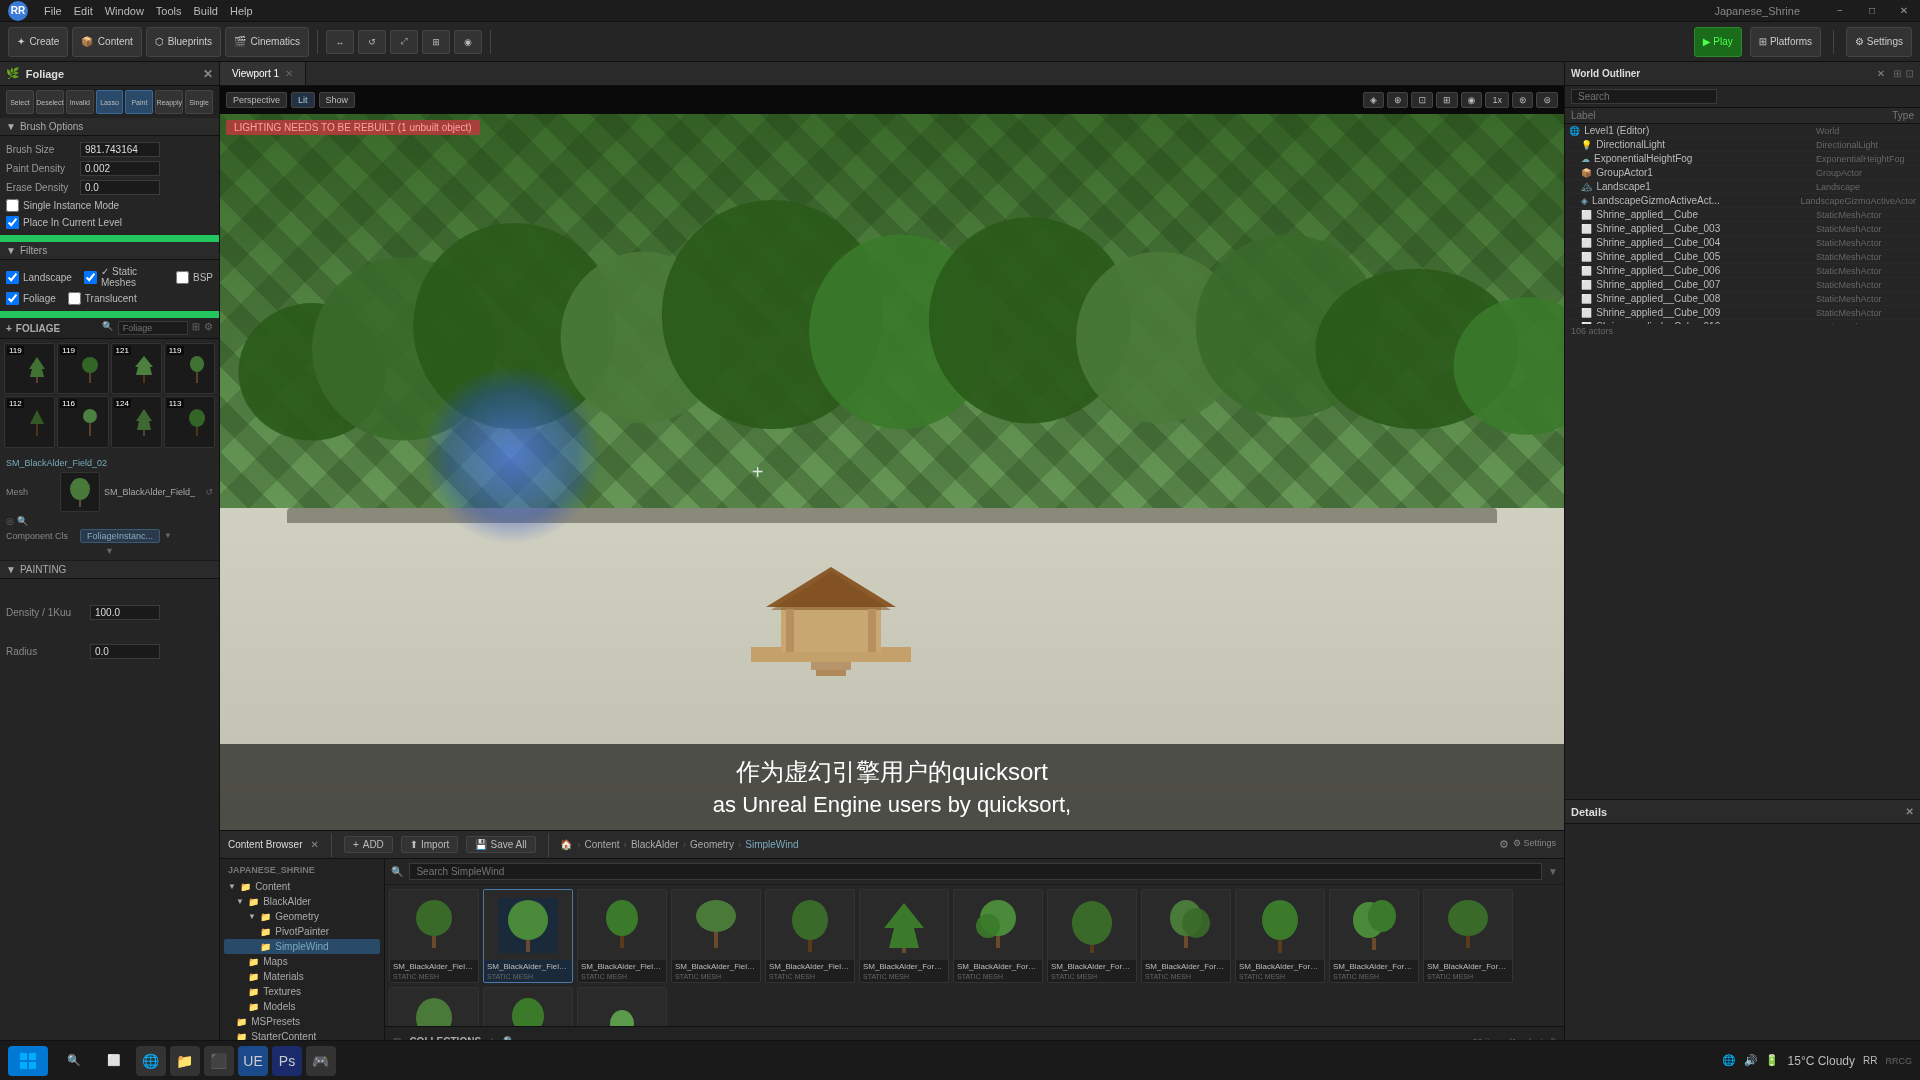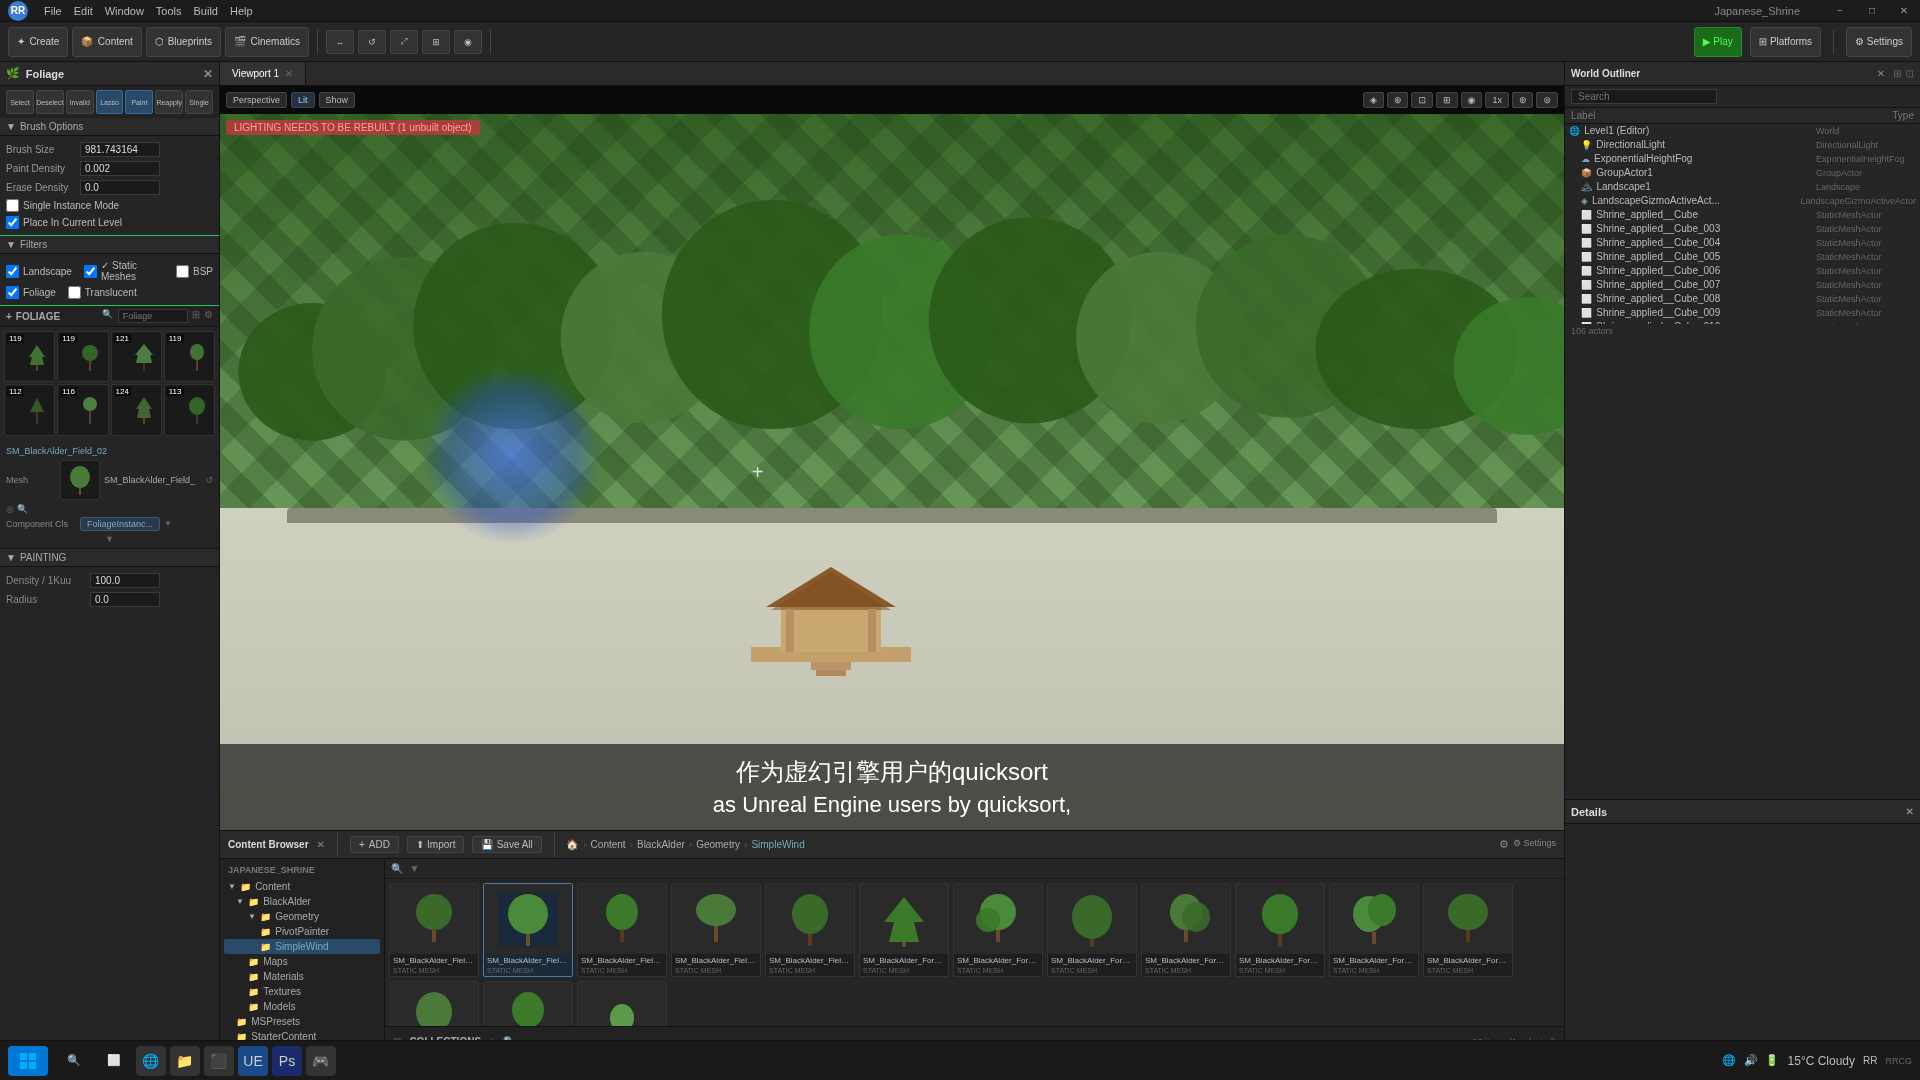--- a/index.html
+++ b/index.html
@@ -112,21 +112,21 @@
       gap: 6px;
     }
     .panel-header .close-x {
       margin-left: auto;
       cursor: pointer;
       color: #888;
       font-size: 12px;
     }
     .panel-section {
       padding: 4px 6px;
-      border-bottom: 1px solid #22c55e;
+      border-bottom: 7px solid #22c55e;
     }
     .panel-row {
       display: flex;
       align-items: center;
       gap: 4px;
       padding: 2px 0;
       font-size: 10px;
       color: #bbb;
     }
     .panel-label { color: #999; min-width: 70px; }
@@ -238,20 +238,21 @@
     
     .painting-section {
       padding: 4px 6px;
     }
     .painting-row {
       display: flex;
       align-items: center;
       gap: 4px;
       padding: 2px 0;
       font-size: 10px;
+      margin-top: 20px;
     }
     .paint-label { color: #888; min-width: 80px; }
     .paint-input {
       background: #1a1a1a;
       border: 1px solid #3a3a3a;
       color: #ddd;
       padding: 1px 4px;
       font-size: 10px;
       width: 70px;
     }
@@ -957,21 +958,21 @@
         <div class="subtitle-overlay">
           <div class="subtitle-cn">作为虚幻引擎用户的quicksort</div>
           <div class="subtitle-en">as Unreal Engine users by quicksort,</div>
         </div>
       </div>
     </div>
 
     <div class="content-browser">
 
       <div class="cb-header">
-        <span style="font-size:10px;font-weight:bold;color:#ddd;">Content Browser</span>
+        <span style="font-size:10px;font-weight:normal;color:#ddd;">Content Browser</span>
         <span style="color:#888;cursor:pointer;font-size:10px">✕</span>
         <div class="toolbar-sep"></div>
         <div class="cb-btn">
           <span>+</span>
           <span>ADD</span>
         </div>
         <div class="cb-btn">⬆ Import</div>
         <div class="cb-btn">💾 Save All</div>
         <div class="toolbar-sep"></div>
 
@@ -1048,20 +1049,21 @@
               <span style="font-size:9px">📁</span>
               Textures
             </div>
           </div>
         </div>
 
         <div style="flex:1;display:flex;flex-direction:column;overflow:hidden;">
 
           <div style="display:flex;align-items:center;padding:4px 6px;gap:6px;border-bottom:1px solid #1a1a1a;">
             <span style="color:#666;font-size:10px">🔍</span>
+            <input class="cb-search2" type="text" placeholder="Search SimpleWind" style="">
             <span style="color:#666;cursor:pointer;font-size:10px">▼</span>
           </div>
 
           <div class="asset-grid" style="overflow-y:auto;flex:1;">
 
             <div class="asset-thumb">
               <div class="asset-img">
                 <svg width="60" height="55" viewBox="0 0 60 55">
                   <rect width="60" height="55" fill="#2a2a2a"></rect>
                   <ellipse cx="30" cy="20" rx="18" ry="18" fill="#3a6a2a"></ellipse>

